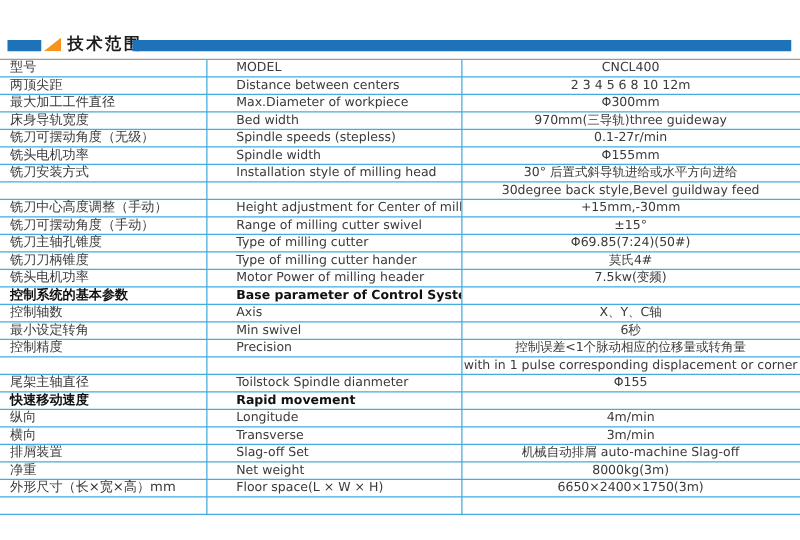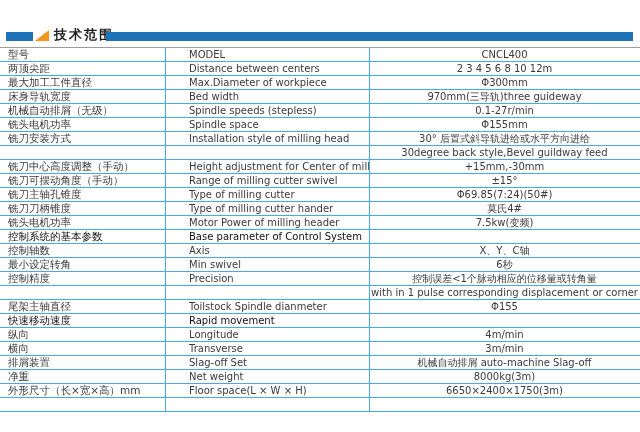--- a/index.html
+++ b/index.html
@@ -21,21 +21,21 @@
                background:var(--accent_blue,#1e73b8); }
   
   .spec-table { position:absolute; top:47px; left:0; width:640px;
                 border-top:1px solid #9b9b9b; }
   .row { display:flex; height:14px; box-sizing:border-box; align-items:center;
          border-bottom:1px solid var(--line_blue,#43ace0);
          font-size:10px; line-height:13px; white-space:nowrap;justify-content:flex-end; }
   .c1 { width:165px; padding-left:8px; box-sizing:border-box; font-size:10.5px; overflow:hidden; }
   .c2 { width:204px; padding-left:24px; box-sizing:border-box; overflow:hidden; }
   .c3 { flex:1; text-align:center; overflow:hidden; }
-  .row.bold .c1, .row.bold .c2 { font-weight:normal; color:#111111; }
+  .row.bold .c1, .row.bold .c2 { font-weight:bold; color:#111111; }
   .vline { position:absolute; top:0; bottom:0; width:1px;
            background:var(--line_blue,#43ace0); z-index:2; }
   .vline1 { left:165px; }
   .vline2 { left:369px; }
 </style>
 </head>
 <body>
 
 <div class="page">
 
@@ -64,27 +64,27 @@
         <div class="c1">最大加工工件直径</div>
         <div class="c2">Max.Diameter of workpiece</div>
         <div class="c3">Φ300mm</div>
       </div>
       <div class="row">
         <div class="c1">床身导轨宽度</div>
         <div class="c2">Bed width</div>
         <div class="c3">970mm(三导轨)three guideway</div>
       </div>
       <div class="row">
-        <div class="c1">机械自动排屑（无级）</div>
+        <div class="c1">铣刀可摆动角度（无级）</div>
         <div class="c2">Spindle speeds (stepless)</div>
         <div class="c3">0.1-27r/min</div>
       </div>
       <div class="row">
         <div class="c1">铣头电机功率</div>
-        <div class="c2">Spindle space</div>
+        <div class="c2">Spindle width</div>
         <div class="c3">Φ155mm</div>
       </div>
       <div class="row">
         <div class="c1">铣刀安装方式</div>
         <div class="c2">Installation style of milling head</div>
         <div class="c3">30°  后置式斜导轨进给或水平方向进给</div>
       </div>
       <div class="row">
         <div class="c1"></div>
         <div class="c2"></div>

